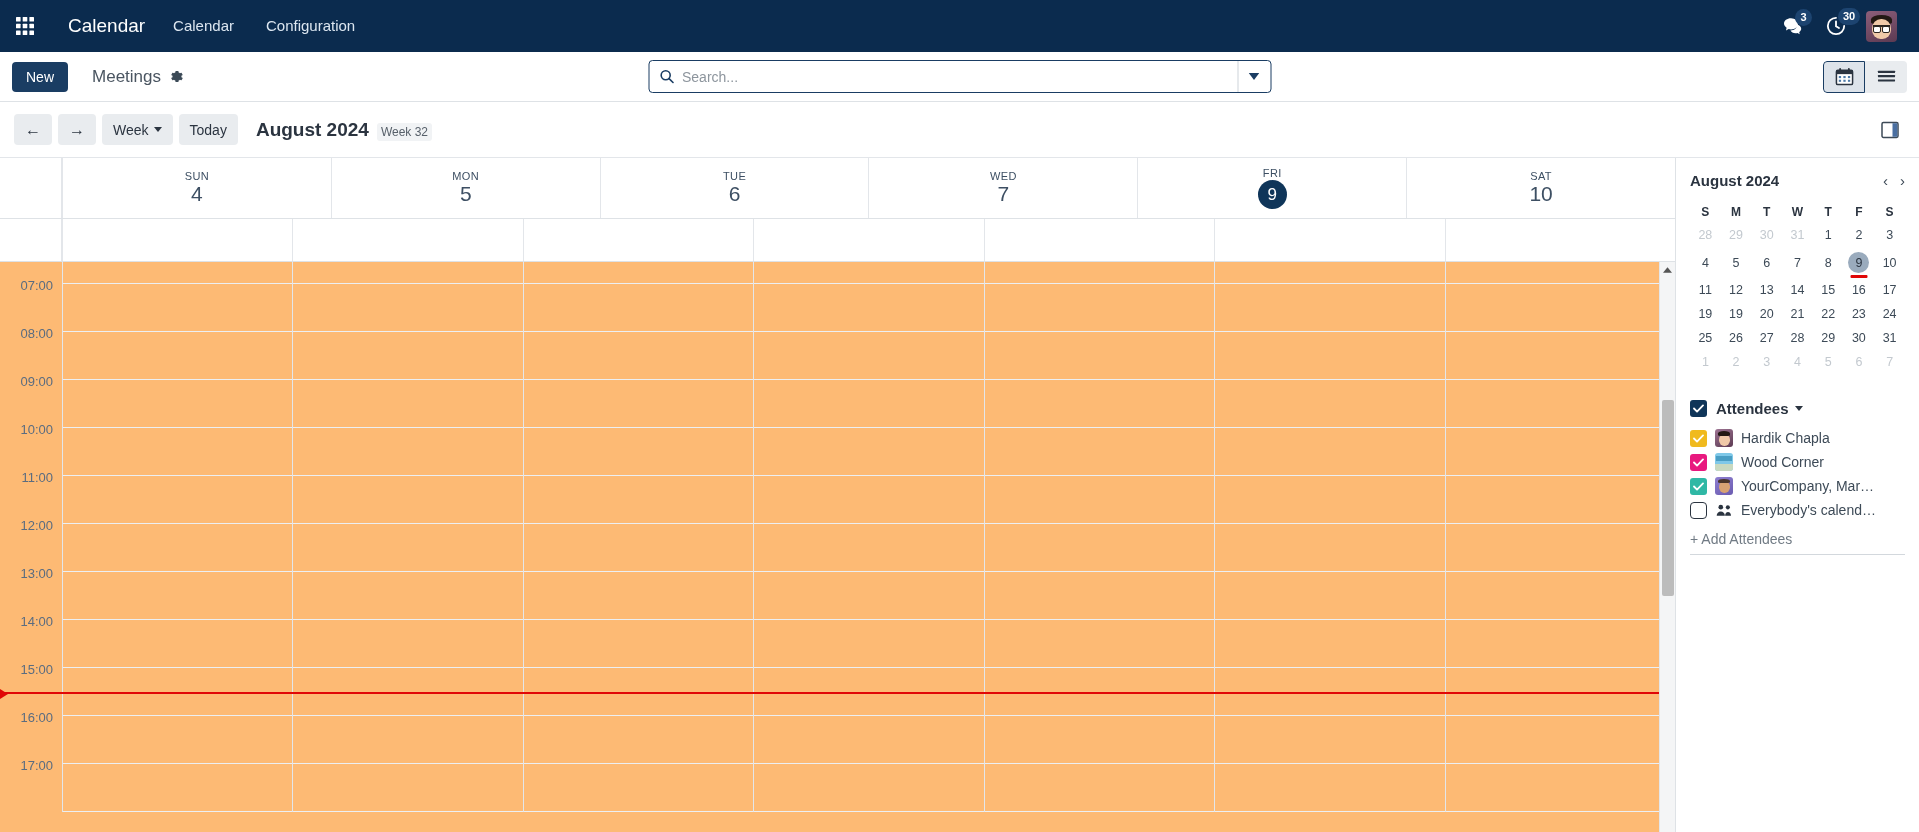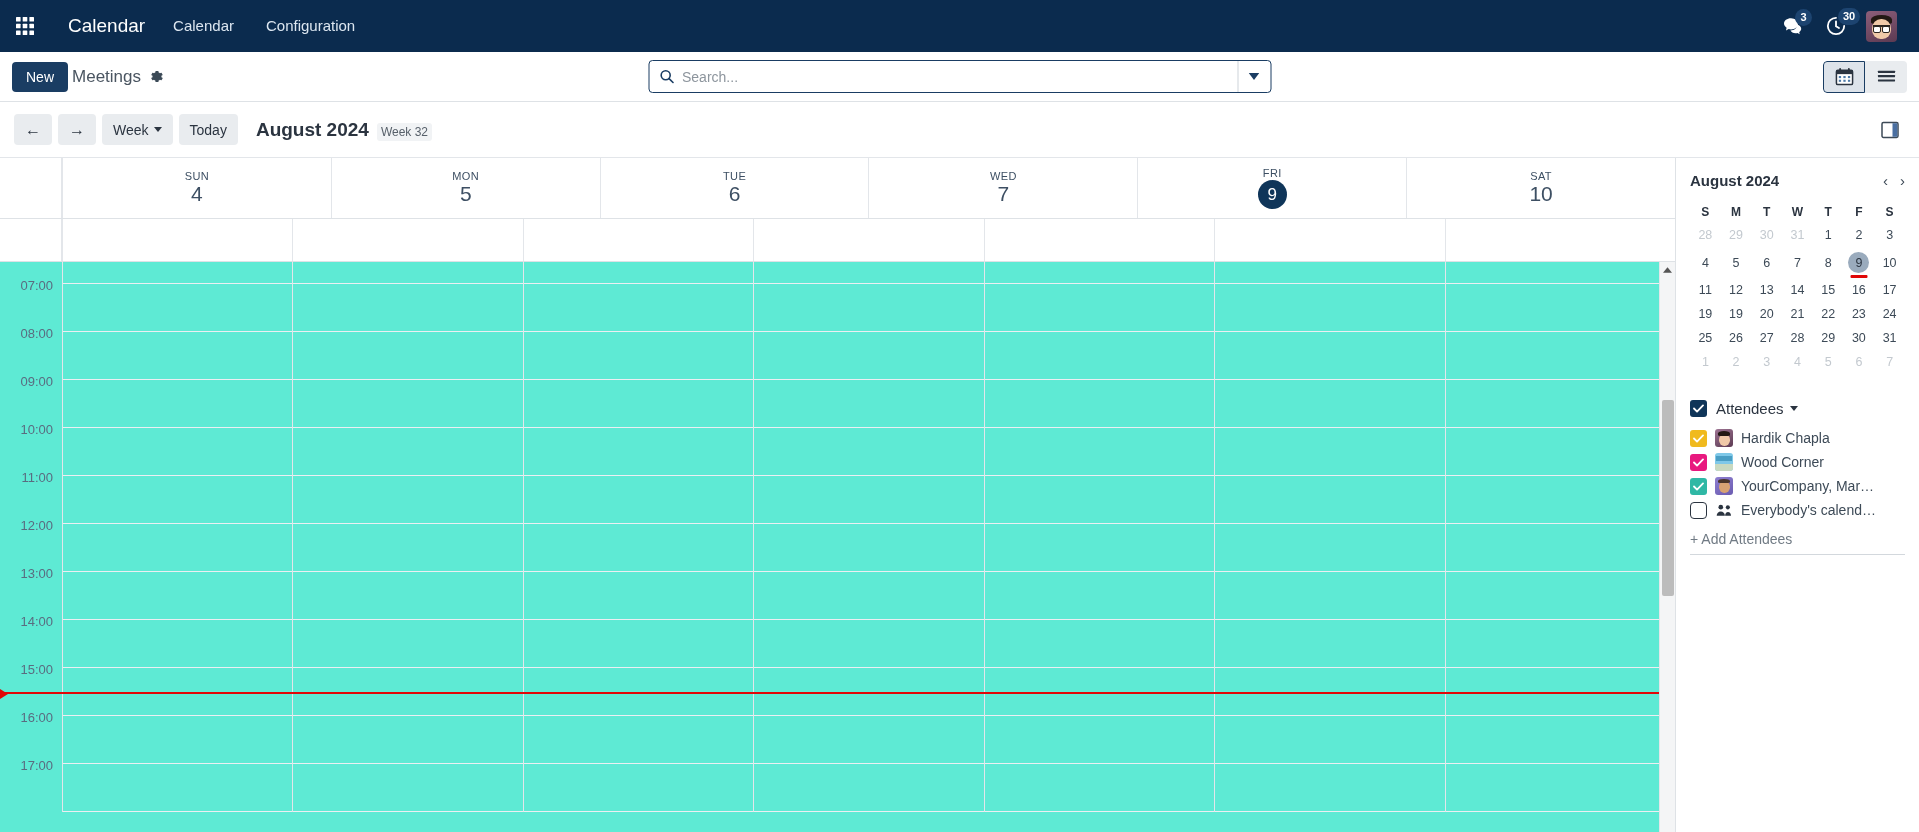--- a/index.html
+++ b/index.html
@@ -115,21 +115,21 @@
     background: #1a3d63;
     color: #ffffff;
     border: none;
     font-size: 14px;
     padding: 7px 14px;
     border-radius: 4px;
     cursor: pointer;
     font-family: inherit;
   }
   .breadcrumb {
-    margin-left: 4px;
+    margin-left: 24px;
     font-size: 17px;
     color: #4a5561;
     display: flex;
     align-items: center;
     gap: 8px;
   }
   .gear-ico { display:flex; cursor:pointer; color:#3c4a57; }
 
   .searchbar {
     position: absolute;
@@ -283,21 +283,21 @@
     border-bottom: 1px solid #dee2e6;
     background: #fff;
   }
   .allday .slot { flex:1; border-left: 1px solid #e3e6ea; }
 
   
   .timegrid-wrap {
     position: relative;
     height: calc(100% - 61px - 43px);
     overflow: hidden;
-    background: #5eead4;
+    background: #fdba74;
     padding-left: 18px;
   }
   .timegrid {
     position: absolute;
     top: -26px;
     left: 0; right: 0;
     display: flex;
   }
   .tg-gutter { width: 62px; flex-shrink: 0; position: relative; }
   .tg-slot-label {
@@ -425,21 +425,21 @@
   .attendees-block { margin-top: 26px; }
   .att-header {
     display: flex;
     align-items: center;
     gap: 9px;
     margin-bottom: 9px;
     cursor: pointer;
   }
   .att-header .label {
     font-size: 15px;
-    font-weight: 400;
+    font-weight: 700;
     color: #2b3440;
   }
   .caret-dn {
     width: 0; height: 0;
     border-left: 4px solid transparent;
     border-right: 4px solid transparent;
     border-top: 5px solid #2b3440;
     margin-left: -3px;
   }
   .cbx {

